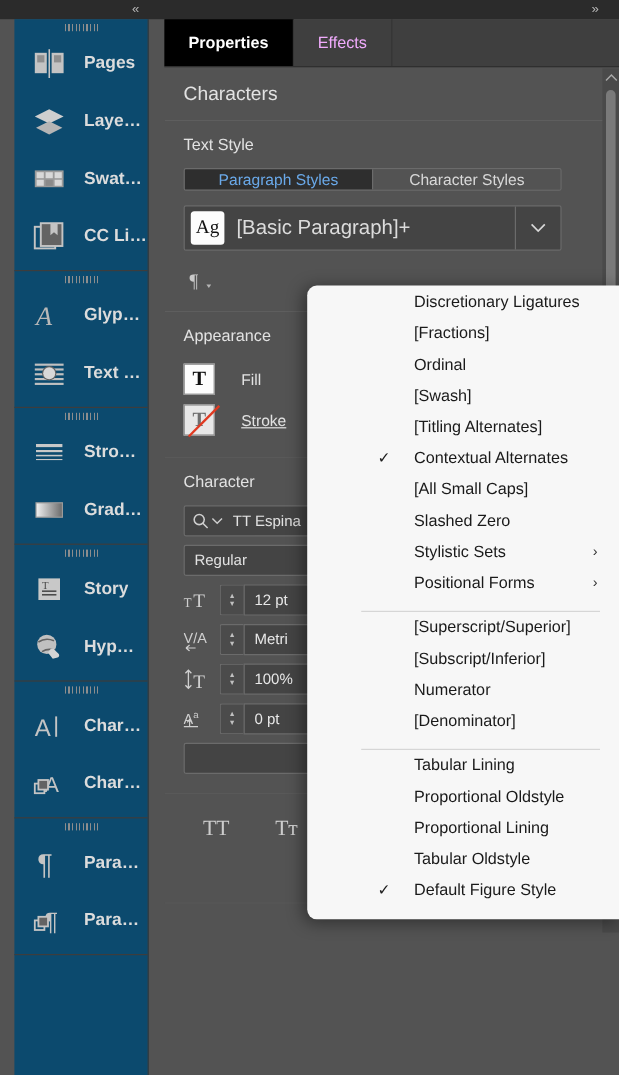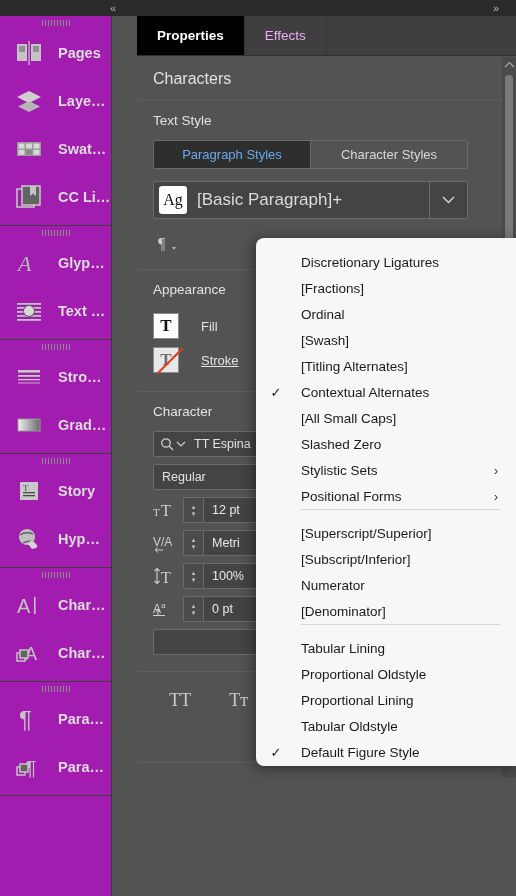--- a/index.html
+++ b/index.html
@@ -22,22 +22,22 @@
     line-height: 12px; cursor: pointer; user-select: none;
   }
   .collapse-right {
     position: absolute; left: 493px; top: 2px;
     font-size: 11px; color: #b8b8b8; letter-spacing: -1px;
     line-height: 12px; cursor: pointer; user-select: none;
   }
 
   
   .rail {
-    position: absolute; left: 0; top: 16px; width: 112px; height: 880px;
-    background: #a21caf;
+    position: absolute; left: 12px; top: 16px; width: 112px; height: 880px;
+    background: #0c4a6e;
     border-right: 1px solid #3b3b3b;
   }
   .rail-group { border-bottom: 1px solid #3d3d3d; padding-bottom: 4px; }
   .rail-grip {
     height: 13px; display: flex; align-items: center; justify-content: center;
     cursor: grab;
   }
   .rail-grip i {
     display:block; width: 28px; height: 6px;
     background: repeating-linear-gradient(to right, #8d8d8d 0 1px, transparent 1px 3px);
@@ -79,21 +79,21 @@
   .section-head {
     padding: 14px 16px 12px 16px; font-size: 16px; color: #e2e2e2;
   }
   .divider { height: 1px; background: #474747; border-top: 1px solid #5e5e5e; }
 
   .blk { padding: 12px 16px 4px 16px; }
   .blk-title { font-size: 13.5px; color: #e2e2e2; margin-bottom: 12px; }
 
   
   .seg {
-    display: flex; width: 315px; height: 29px;
+    display: flex; width: 315px; height: 19px;
     border: 1px solid #6b6b6b; border-radius: 2px; overflow: hidden;
   }
   .seg > div {
     flex: 1; display: flex; align-items: center; justify-content: center;
     font-size: 13px; color: #d8d8d8; cursor: pointer; background: #535353;
   }
   .seg > div.on { background: #2e2e2e; color: #6aa9e9; }
   .seg > div + div { border-left: 1px solid #6b6b6b; }
 
   
@@ -185,23 +185,24 @@
   }
 
   
   .ctxmenu {
     position: absolute; left: 256px; top: 238px; width: 260px;
     background: #f7f7f7; border-radius: 8px 0 0 8px;
     box-shadow: -2px 2px 14px rgba(0,0,0,0.45);
     padding: 6px 0 6px 0; overflow: hidden;
   }
   .mi {
-    position: relative; height: 26px; display: flex; align-items: flex-end;
+    position: relative; height: 26px; display: flex; align-items: flex-start;
     font-size: 13.5px; color: #1a1a1a; cursor: pointer;
     font-family: "Liberation Sans", sans-serif;
+    margin-left: 44px;
   }
   .mi .chk {
     position: absolute; left: 12px; width: 16px; text-align: center;
     font-size: 13px; color: #1a1a1a;
   }
   .mi .mlabel { margin-left: 45px; }
   .mi .arrow { position: absolute; right: 18px; font-size: 12px; color: #333; }
   .msep { height: 1px; background: #d6d6d6; margin: 5px 16px 5px 45px; }
 </style>
 </head>

